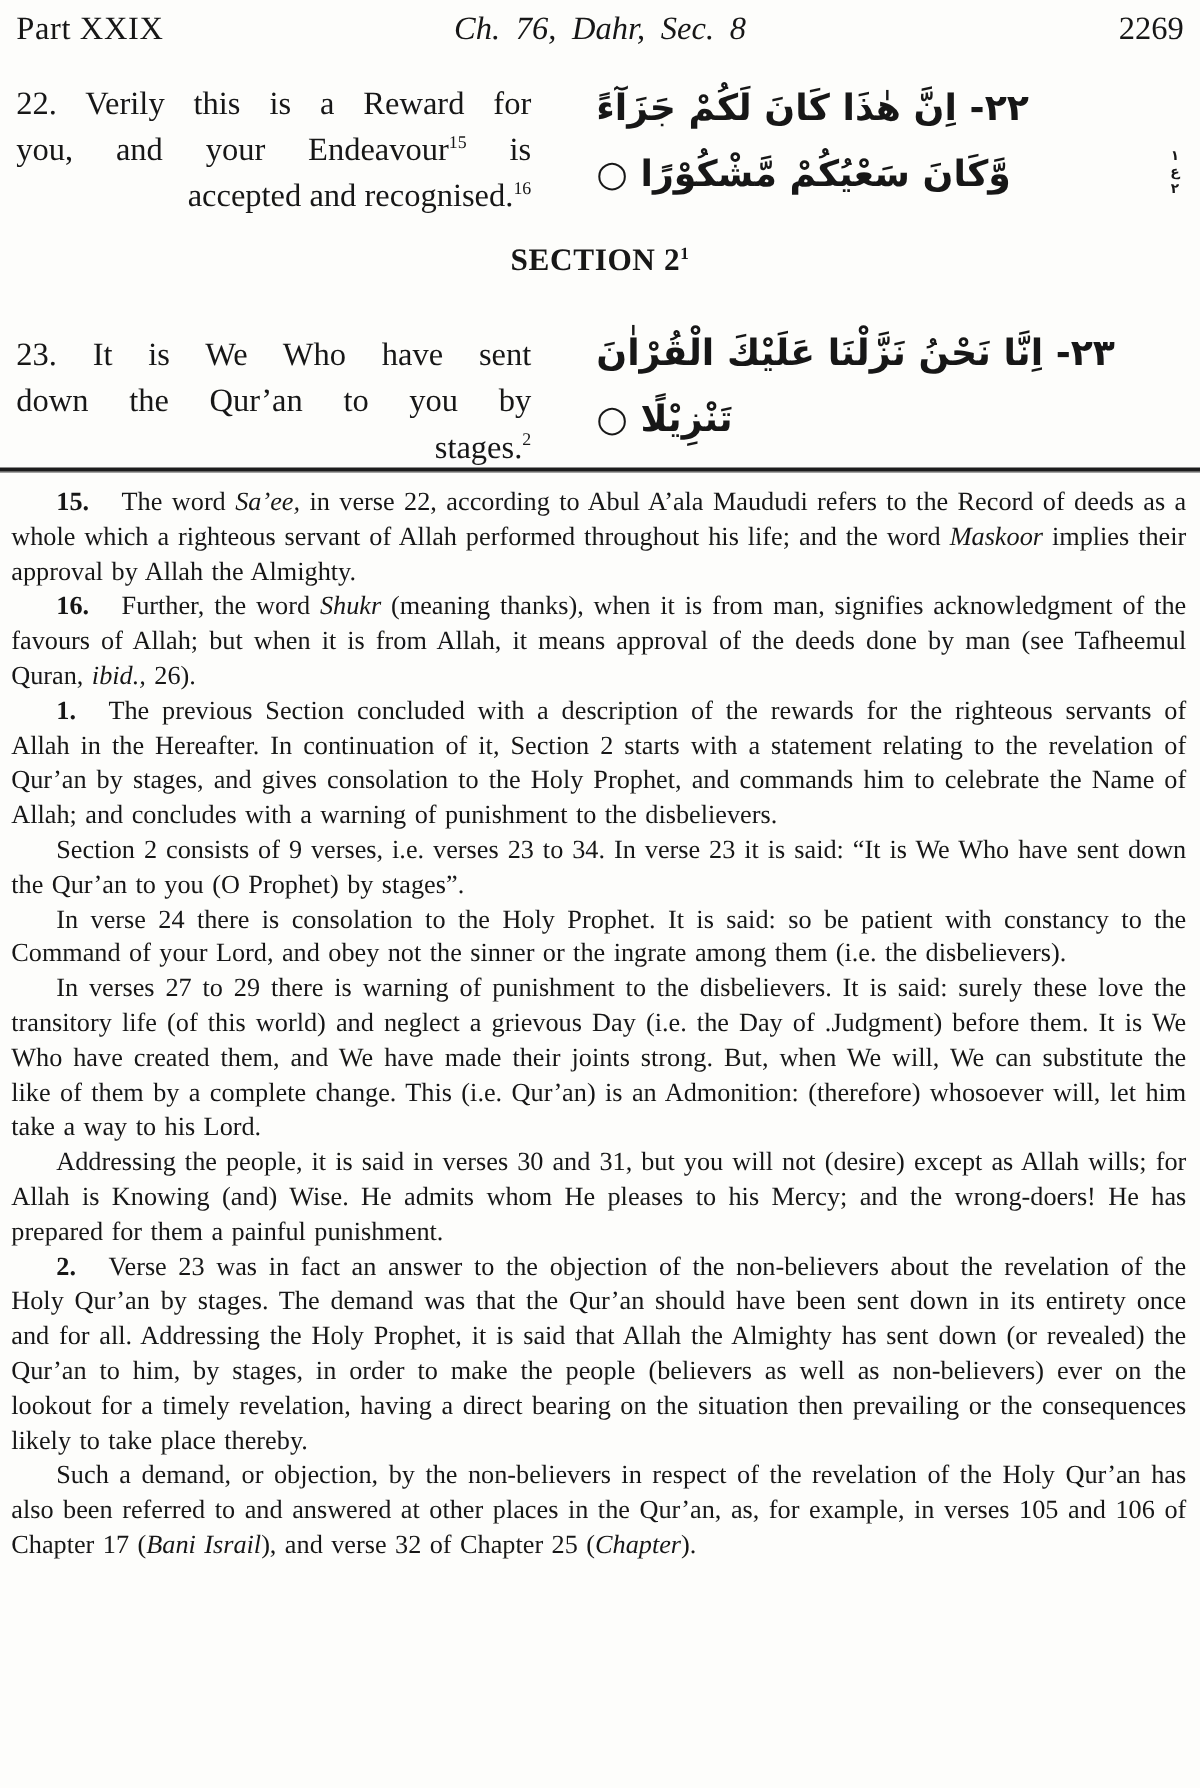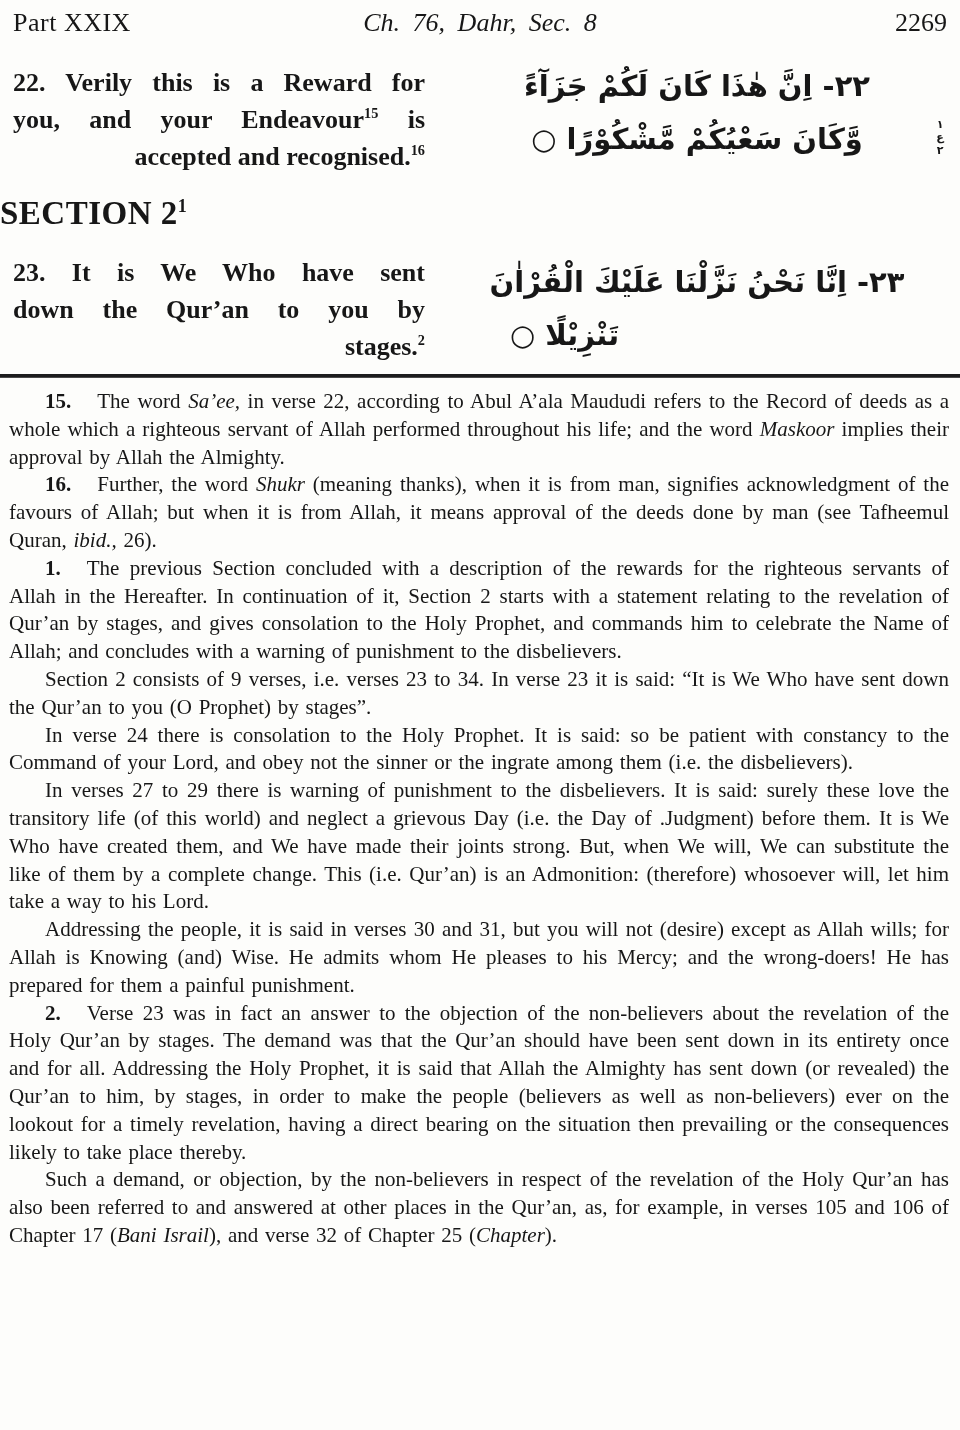--- a/index.html
+++ b/index.html
@@ -12,44 +12,44 @@
   
   .page-header { position:absolute; top:8px; left:13px; right:13px; height:32px; font-size:26px; }
   .hdr-left  { position:absolute; left:0; top:0; letter-spacing:0.5px; }
   .hdr-center{ position:absolute; left:50%; top:0; transform:translateX(-50%); font-style:italic; white-space:nowrap; word-spacing:6px; }
   .hdr-right { position:absolute; right:0; top:0; }
 
   
   .verse-row { position:absolute; left:13px; right:13px; }
   #verse-0 { top:56px;  height:135px; }
   #verse-1 { top:252px; height:125px; }
-  .v-english { width:412px; font-weight:bold; font-size:26px; line-height:37px; }
+  .v-english { width:412px; font-weight:normal; font-size:26px; line-height:37px; }
   #verse-0 .v-english { margin-top:8px; }
-  #verse-1 .v-english { margin-top:2px; }
+  #verse-1 .v-english { margin-top:13px; }
   .vline { text-align:right; }
   .vline.just { text-align:justify; text-align-last:justify; }
   .vline sup { font-size:0.55em; line-height:0; }
   .v-arabic {
     position:absolute; top:4px; right:30px; width:440px;
-    direction:rtl; text-align:center;
+    direction:rtl; text-align:left;
     font-family:"DejaVu Sans", sans-serif; font-weight:bold;
     font-size:29px; line-height:53px; white-space:nowrap;
   }
   .aline.shift { padding-left:0; padding-right:265px; }
   .ruku {
     position:absolute; right:-4px; top:62px; width:22px;
     font-family:"DejaVu Sans", sans-serif; font-size:11px; line-height:13px;
     text-align:center; font-weight:bold;
   }
   .ruku div { display:block; }
 
   
   .section-heading {
     position:absolute; top:195px; left:0; width:100%;
-    text-align:left; font-weight:bold; font-size:33px; letter-spacing:0.5px;
+    text-align:center; font-weight:bold; font-size:25px; letter-spacing:0.5px;
   }
   .section-heading sup { font-size:0.55em; }
 
   
   .divider {
     position:absolute; top:374px; left:0; width:960px; height:3px;
     border-top:3px solid #1d1d1d; border-bottom:1px solid #4a4a4a;
   }
 
   

